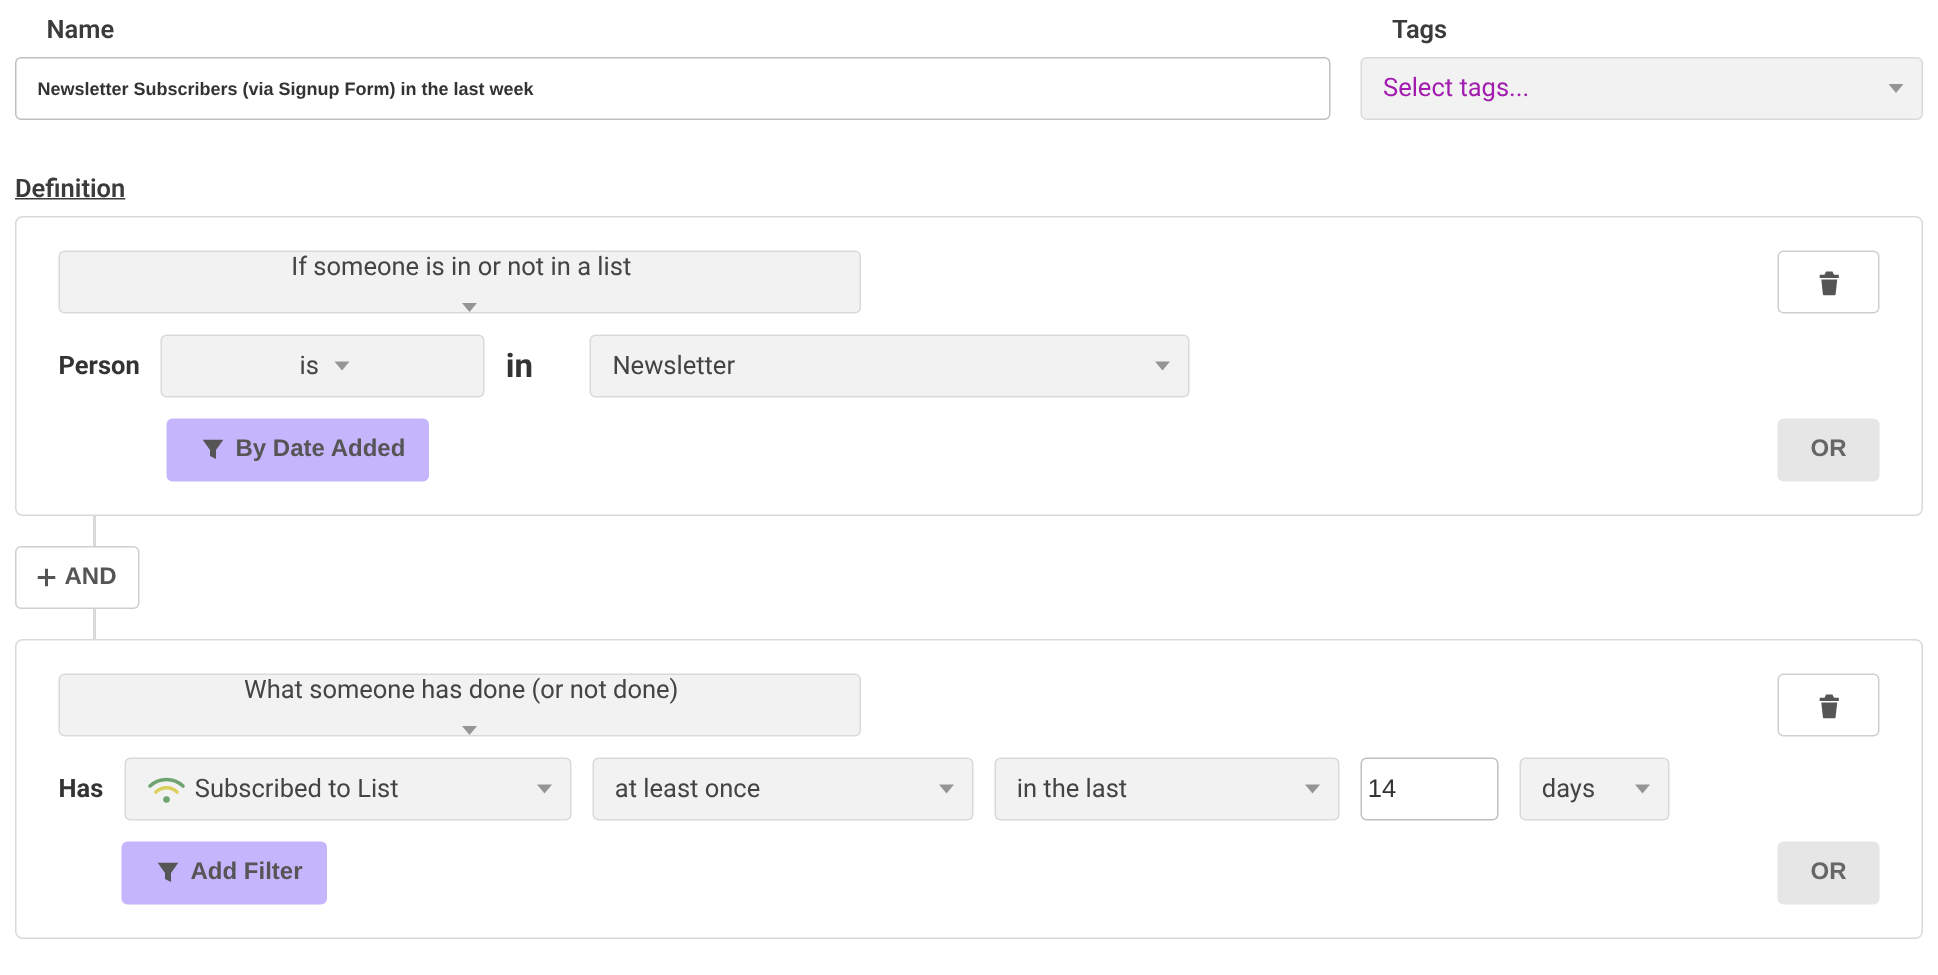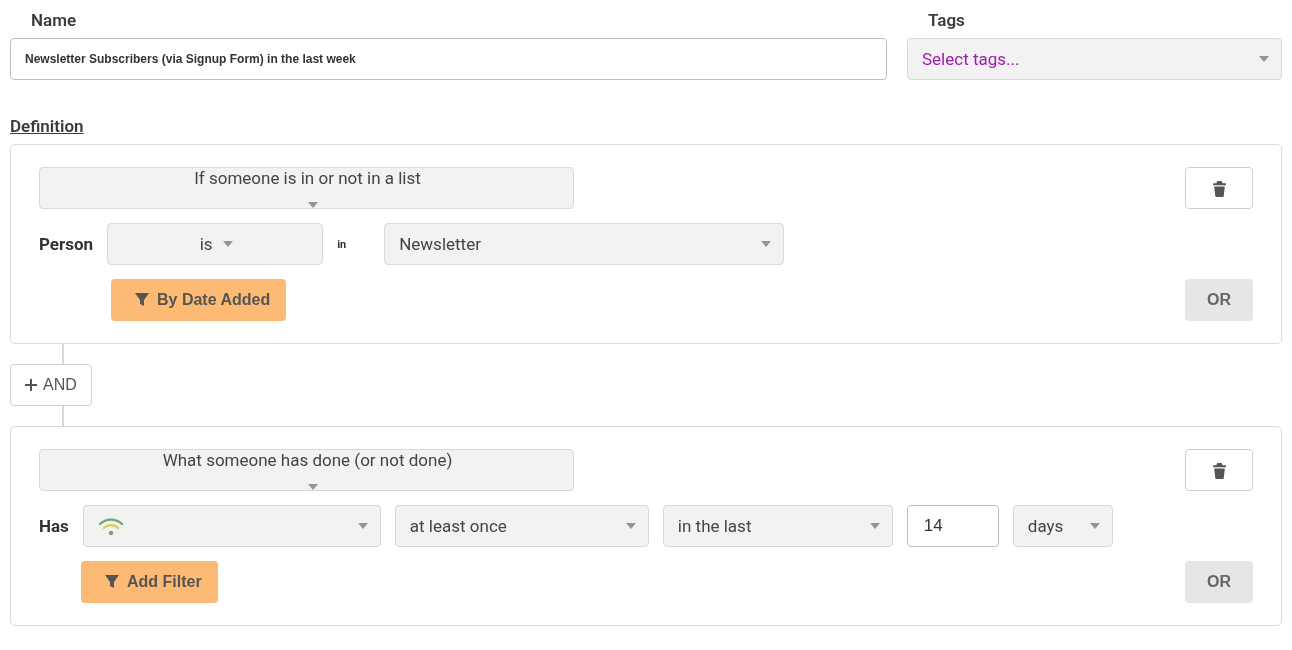--- a/index.html
+++ b/index.html
@@ -92,55 +92,55 @@
     align-items: center;
     gap: 14px;
     flex-wrap: wrap;
   }
   .inline-label {
     font-size: 17px;
     font-weight: 700;
     color: #333;
   }
   .inline-label-plain {
-    font-size: 11px;
+    font-size: 22px;
     font-weight: 700;
     color: #333;
   }
   .sel-is { width: 216px; justify-content: center; }
   .sel-list { width: 400px; margin-left: 24px; }
   .sel-event { width: 298px; }
   .sel-atleast { width: 254px; }
   .sel-window { width: 230px; }
   .sel-unit { width: 100px; }
   .num-input {
     width: 92px;
     height: 42px;
     border: 1px solid #bfbfbf;
     border-radius: 4px;
-    padding: 0 16px;
+    padding: 0 4px;
     font-size: 17px;
     color: #333;
     background: #fff;
   }
   .btn {
     height: 42px;
     background: #eaeaea;
     border: none;
     border-radius: 4px;
     padding: 0 16px;
     font-size: 16px;
     font-weight: 700;
     color: #555;
     display: inline-flex;
     align-items: center;
     gap: 8px;
     cursor: pointer;
   }
-  .btn.light { background: #fdba74; padding-left: 24px; }
+  .btn.light { background: #c4b5fd; padding-left: 24px; }
   .rule-footer {
     display: flex;
     justify-content: space-between;
     align-items: center;
     margin-top: 14px;
   }
   .or-btn {
     height: 42px;
     width: 68px;
     background: #e6e6e6;
@@ -167,21 +167,21 @@
     position: absolute;
     left: 0;
     top: 50%;
     transform: translateY(-50%);
     height: 42px;
     background: #fff;
     border: 1px solid #cfcfcf;
     border-radius: 4px;
     padding: 0 14px;
     font-size: 16px;
-    font-weight: 400;
+    font-weight: 700;
     color: #555;
     display: inline-flex;
     align-items: center;
     gap: 6px;
     cursor: pointer;
   }
   .indent-left { margin-left: 72px; }
   .indent-has { margin-left: 42px; }
   .wifi-icon {
     width: 26px; height: 20px;
@@ -274,20 +274,21 @@
   <div class="rule-line">
     <span class="inline-label">Has</span>
     <div class="select-box sel-event event-select">
       <span class="wifi-icon">
         <svg viewBox="0 0 26 20">
           <path d="M2 8 A16 16 0 0 1 24 8" fill="none" stroke="#6fa36f" stroke-width="2.4" stroke-linecap="round"></path>
           <path d="M6 12 A10 10 0 0 1 20 12" fill="none" stroke="#d9cf5a" stroke-width="2.4" stroke-linecap="round"></path>
           <circle cx="13" cy="17" r="2.2" fill="#6fa36f"></circle>
         </svg>
       </span>
+      <span style="flex:1">Subscribed to List</span>
       <span class="caret-down"></span>
     </div>
     <div class="select-box sel-atleast">
       <span>at least once</span>
       <span class="caret-down"></span>
     </div>
     <div class="select-box sel-window">
       <span>in the last</span>
       <span class="caret-down"></span>
     </div>

